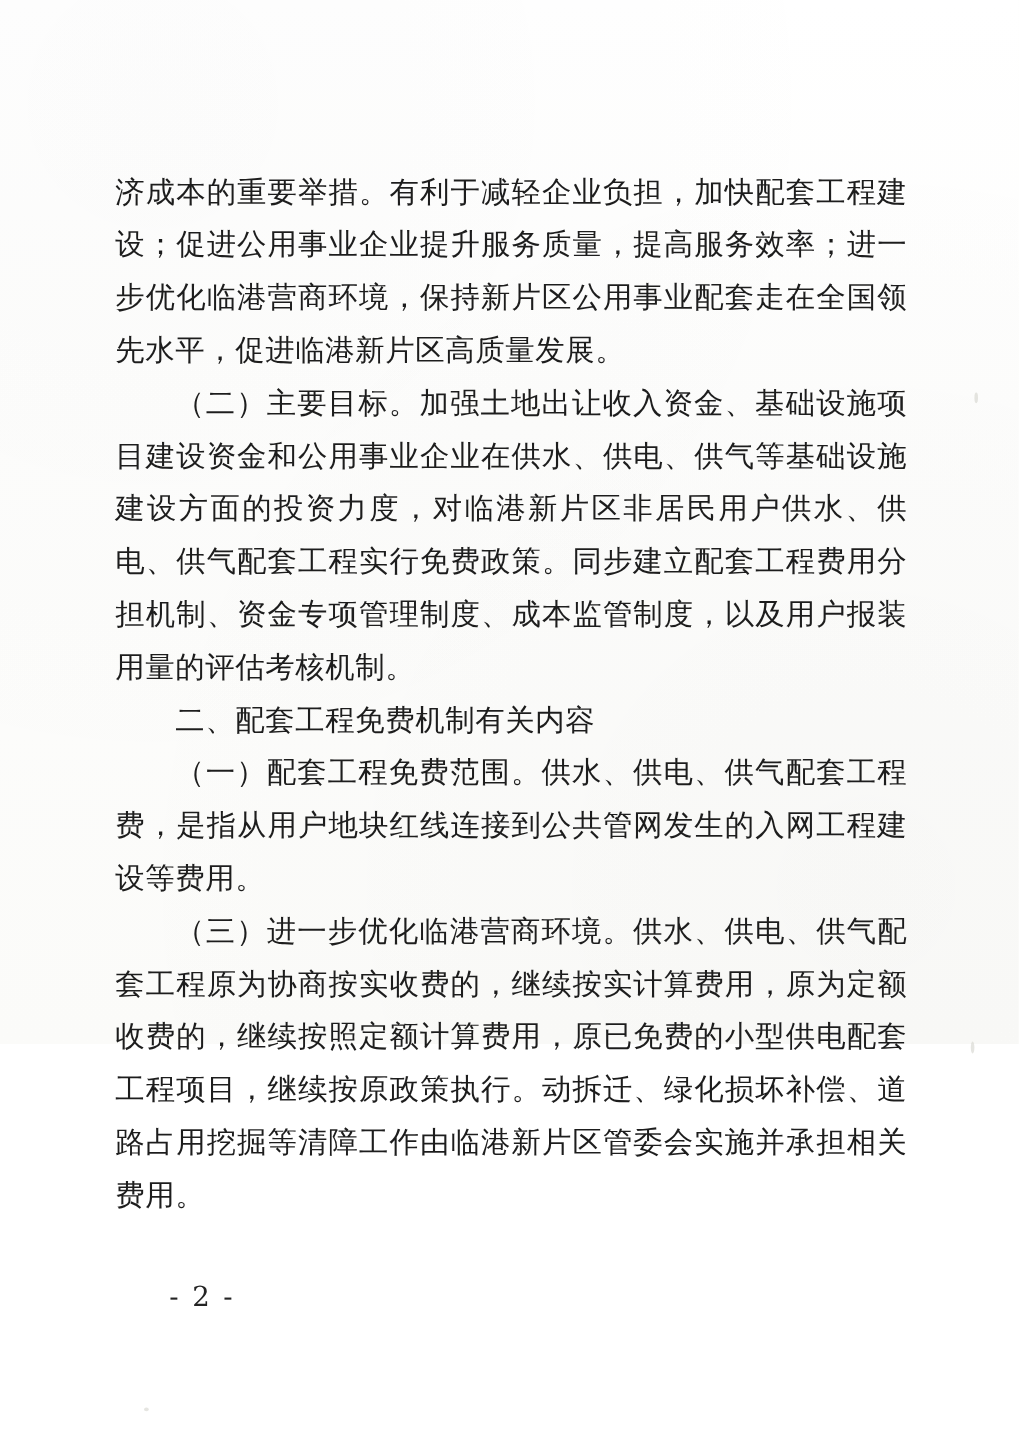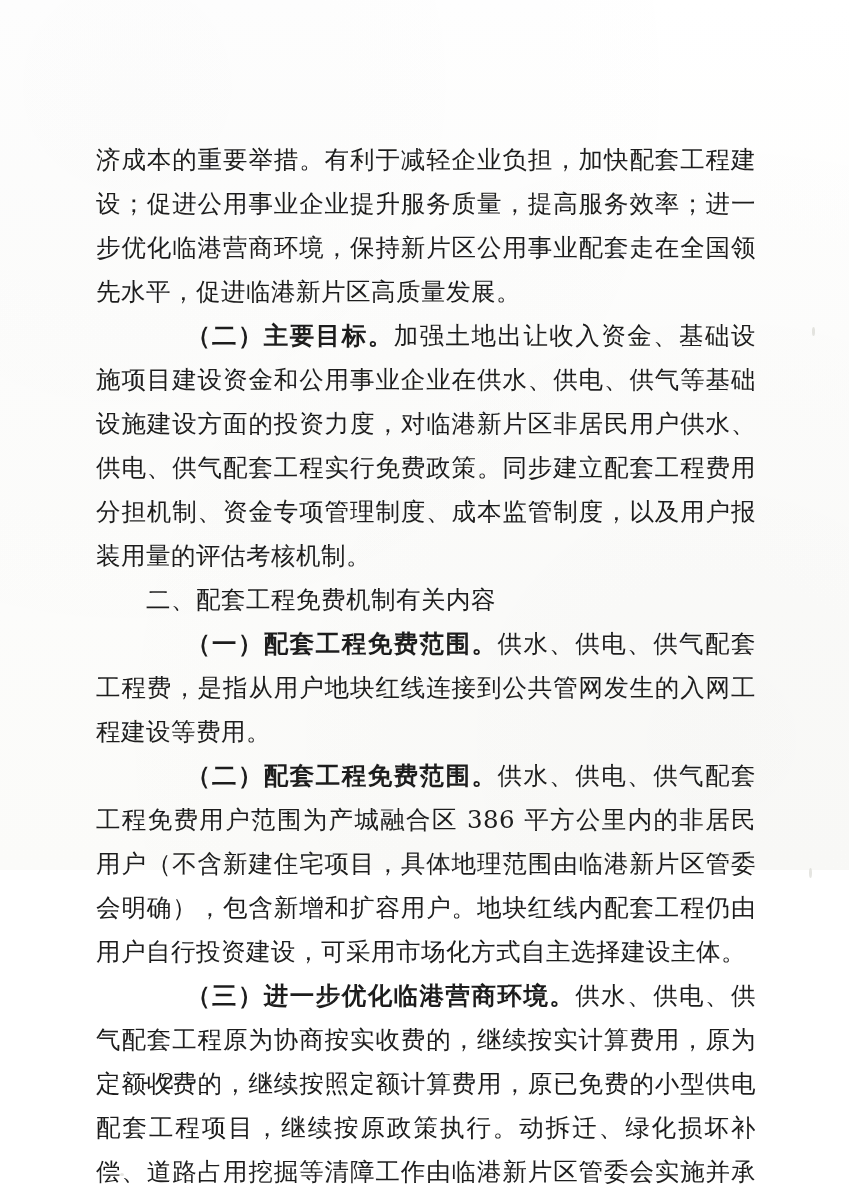--- a/index.html
+++ b/index.html
@@ -53,22 +53,21 @@
     margin-top: 0px;
   }
   .indent {
     text-indent: 50px;
   }
   .heading {
     font-weight: normal;
     text-indent: 50px;
   }
   .lead {
-    font-weight: bold;
-    margin-left: 40px;
+    font-weight: normal;
   }
   .pagenum {
     position: absolute;
     left: 0;
     right: 0;
     top: 1068px;
     text-align: center;
     font-size: 23px;
     letter-spacing: 2px;
     color: #242424;
@@ -103,23 +102,20 @@
     <p class="para indent">
       <span class="lead">（二）主要目标。</span><span>加强土地出让收入资金、基础设施项目建设资金和公用事业企业在供水、供电、供气等基础设施建设方面的投资力度，对临港新片区非居民用户供水、供电、供气配套工程实行免费政策。同步建立配套工程费用分担机制、资金专项管理制度、成本监管制度，以及用户报装用量的评估考核机制。</span>
     </p>
 
     <p class="para heading">二、配套工程免费机制有关内容</p>
 
     <p class="para indent">
       <span class="lead">（一）配套工程免费范围。</span><span>供水、供电、供气配套工程费，是指从用户地块红线连接到公共管网发生的入网工程建设等费用。</span>
     </p>
 
-    <p class="para indent">
-      <span class="lead">（二）配套工程免费范围。</span><span>供水、供电、供气配套工程免费用户范围为产城融合区 386 平方公里内的非居民用户（不含新建住宅项目，具体地理范围由临港新片区管委会明确），包含新增和扩容用户。地块红线内配套工程仍由用户自行投资建设，可采用市场化方式自主选择建设主体。</span>
-    </p>
 
     <p class="para indent">
       <span class="lead">（三）进一步优化临港营商环境。</span><span>供水、供电、供气配套工程原为协商按实收费的，继续按实计算费用，原为定额收费的，继续按照定额计算费用，原已免费的小型供电配套工程项目，继续按原政策执行。动拆迁、绿化损坏补偿、道路占用挖掘等清障工作由临港新片区管委会实施并承担相关费用。</span>
     </p>
 
   </div>
 
   <div class="pagenum">
     <span>- 2 -</span>
   </div>

